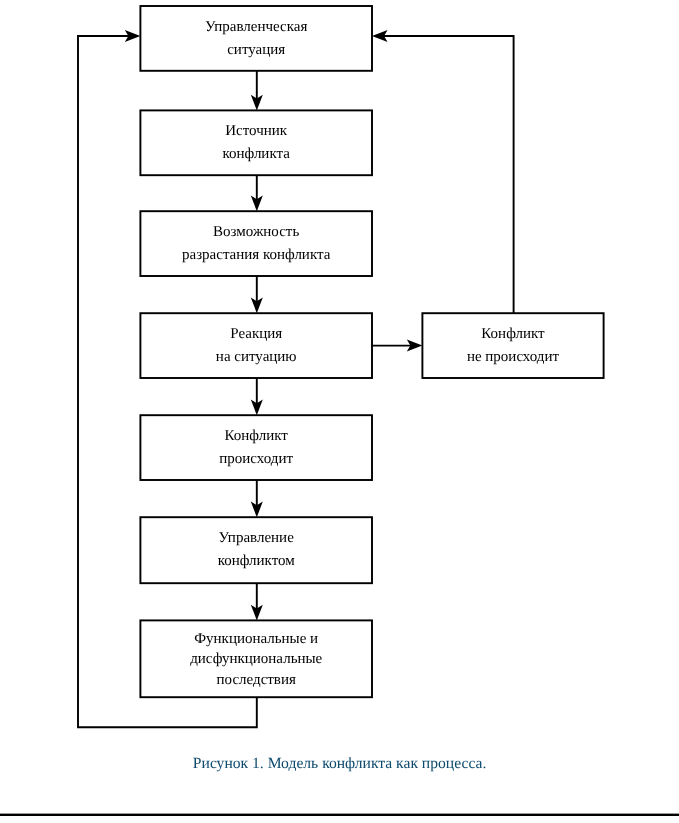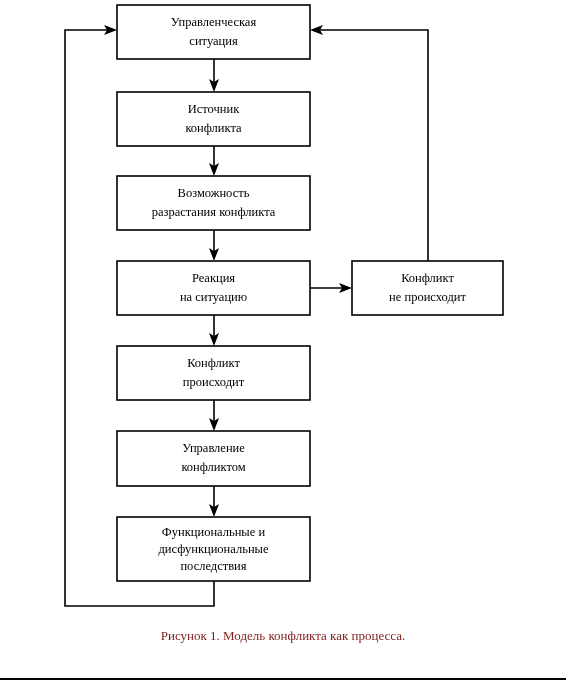--- a/index.html
+++ b/index.html
@@ -54,21 +54,21 @@
     text-anchor: middle;
     dominant-baseline: middle;
   }
   .caption-text {
     position: absolute;
     left: 0;
     width: 566px;
     text-align: center;
     font-family: "Liberation Serif", "DejaVu Serif", serif;
     font-size: 13px;
-    color: #7f1d1d;
+    color: #0c4a6e;
     white-space: pre;
   }
   .page-rule {
     position: absolute;
     left: 0;
     width: 566px;
     height: 0;
     border-top: 2px solid #000000;
   }
 </style>

